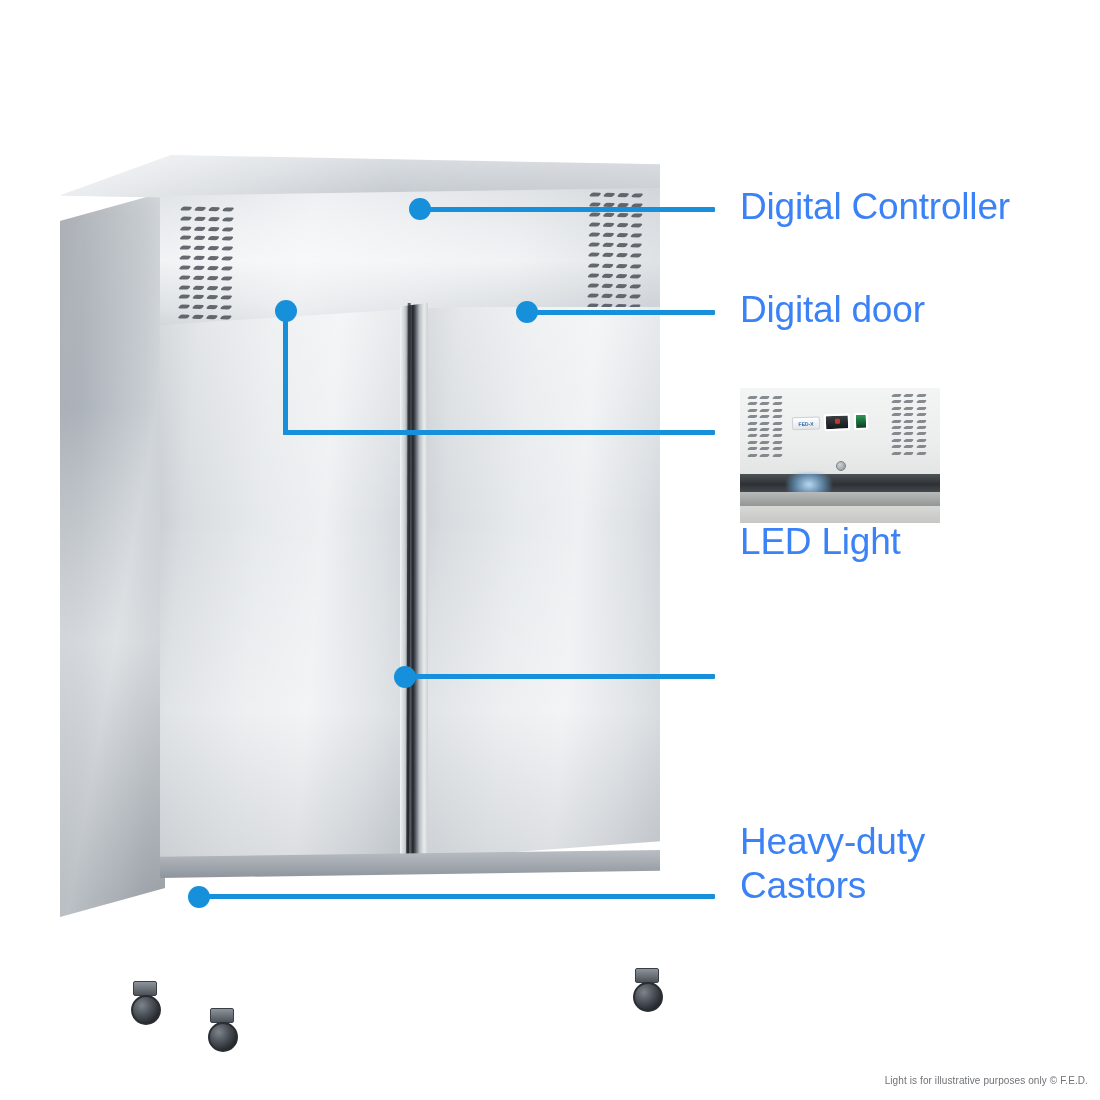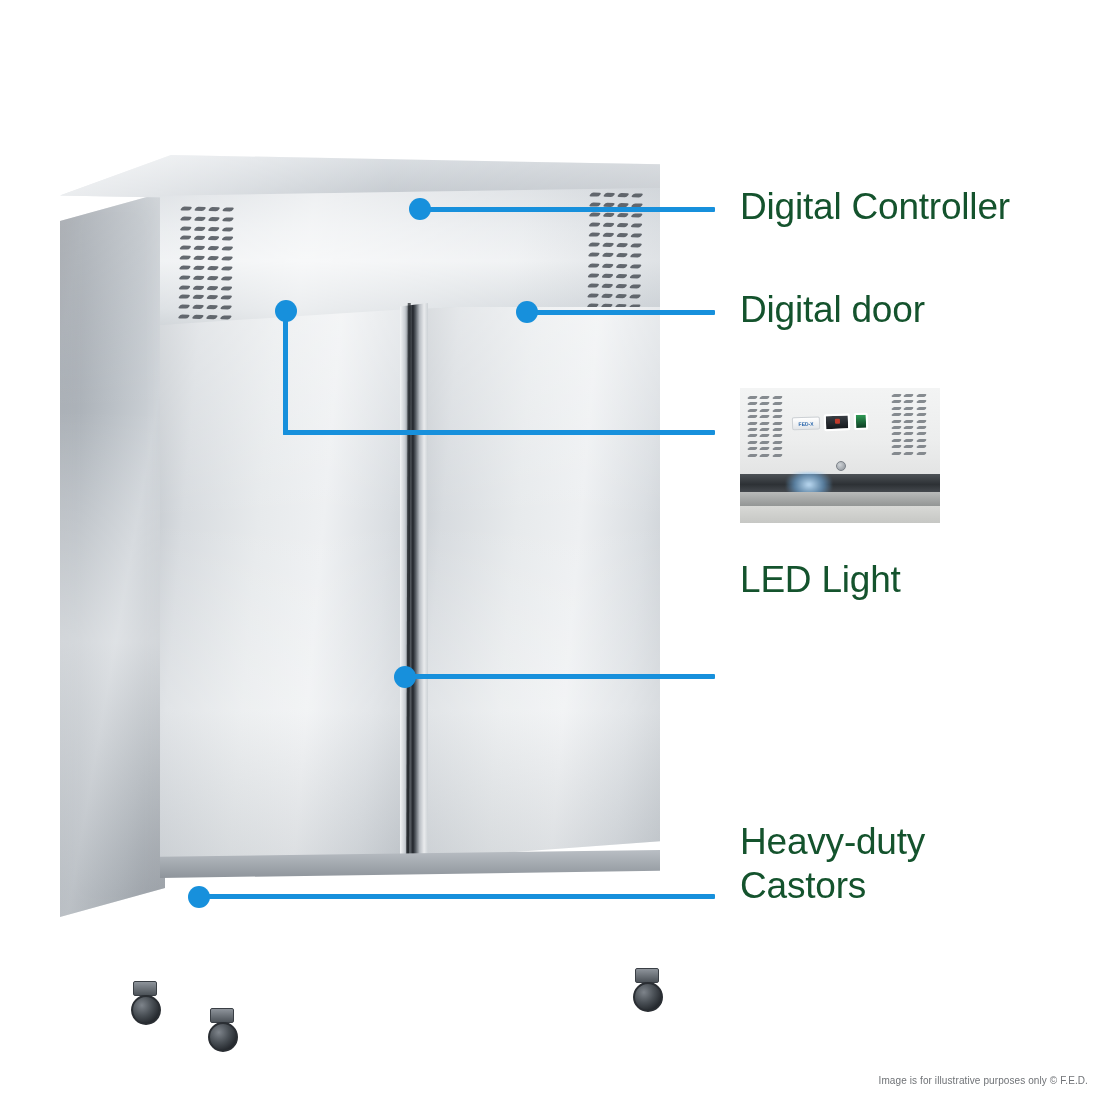--- a/index.html
+++ b/index.html
@@ -129,21 +129,21 @@
   
   .line{position:absolute;background:#1790dc;height:5px;border-radius:1px;}
   .vline{position:absolute;background:#1790dc;width:5px;border-radius:1px;}
   .dot{position:absolute;width:22px;height:22px;border-radius:50%;background:#1790dc;}
 
   
   .label{
     position:absolute;
     font-family:"Liberation Sans", sans-serif;
     font-weight:400;
-    color:#14532d;
+    color:#3b82f6;
     font-size:37px;
     line-height:1.18;
     letter-spacing:-.2px;
     white-space:pre-line;
   }
 
   
   .inset{
     position:absolute;left:740px;top:388px;width:200px;height:135px;
     overflow:hidden;background:#e9e9e7;
@@ -413,25 +413,25 @@
           <i></i>
         </div>
       <div class="ip-led"></div>
     </div>
     <div class="ip-screw"></div>
     <div class="ip-gap"></div>
     <div class="ip-glow"></div>
     <div class="ip-shelf"></div>
     <div class="ip-floor"></div>
   </div>
-  <div class="label" style="left:740px;top:558px;">LED Light</div>
+  <div class="label" style="left:740px;top:520px;">LED Light</div>
 
   <div class="dot" style="left:394px;top:666px;"></div>
   <div class="line" style="left:405px;top:674px;width:310px;"></div>
 
   <div class="dot" style="left:188px;top:886px;"></div>
   <div class="line" style="left:199px;top:894px;width:516px;"></div>
   <div class="label" style="left:740px;top:820px;">Heavy-duty
 Castors</div>
 
-  <div class="footer">Image is for illustrative purposes only  © F.E.D.</div>
+  <div class="footer">Light is for illustrative purposes only  © F.E.D.</div>
 
 </div>
 
 </body></html>

